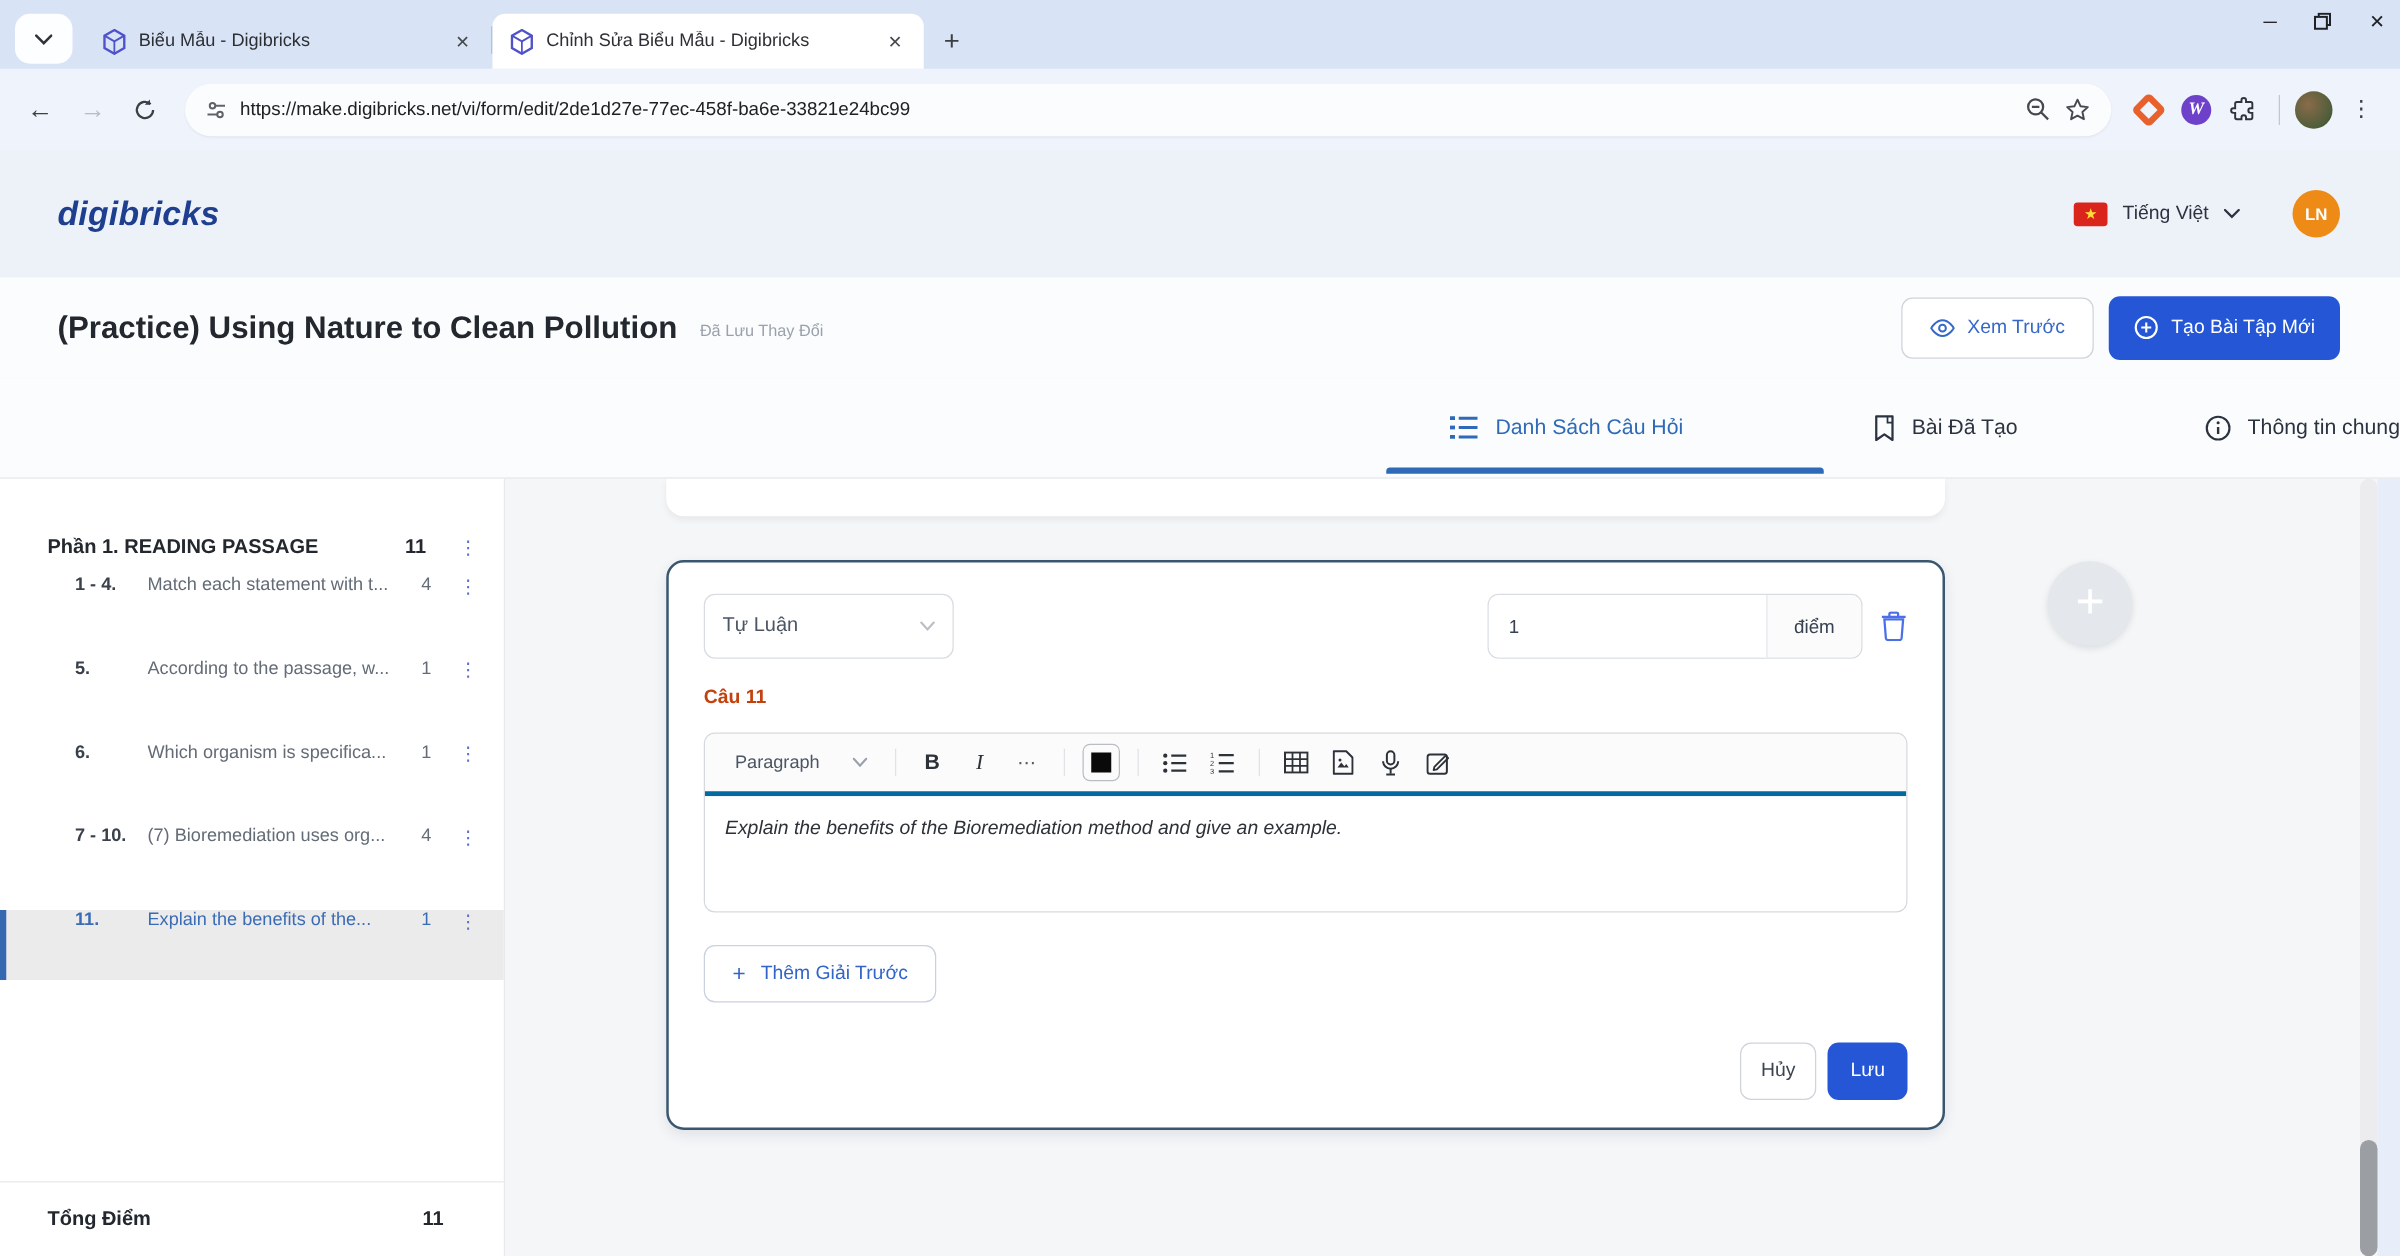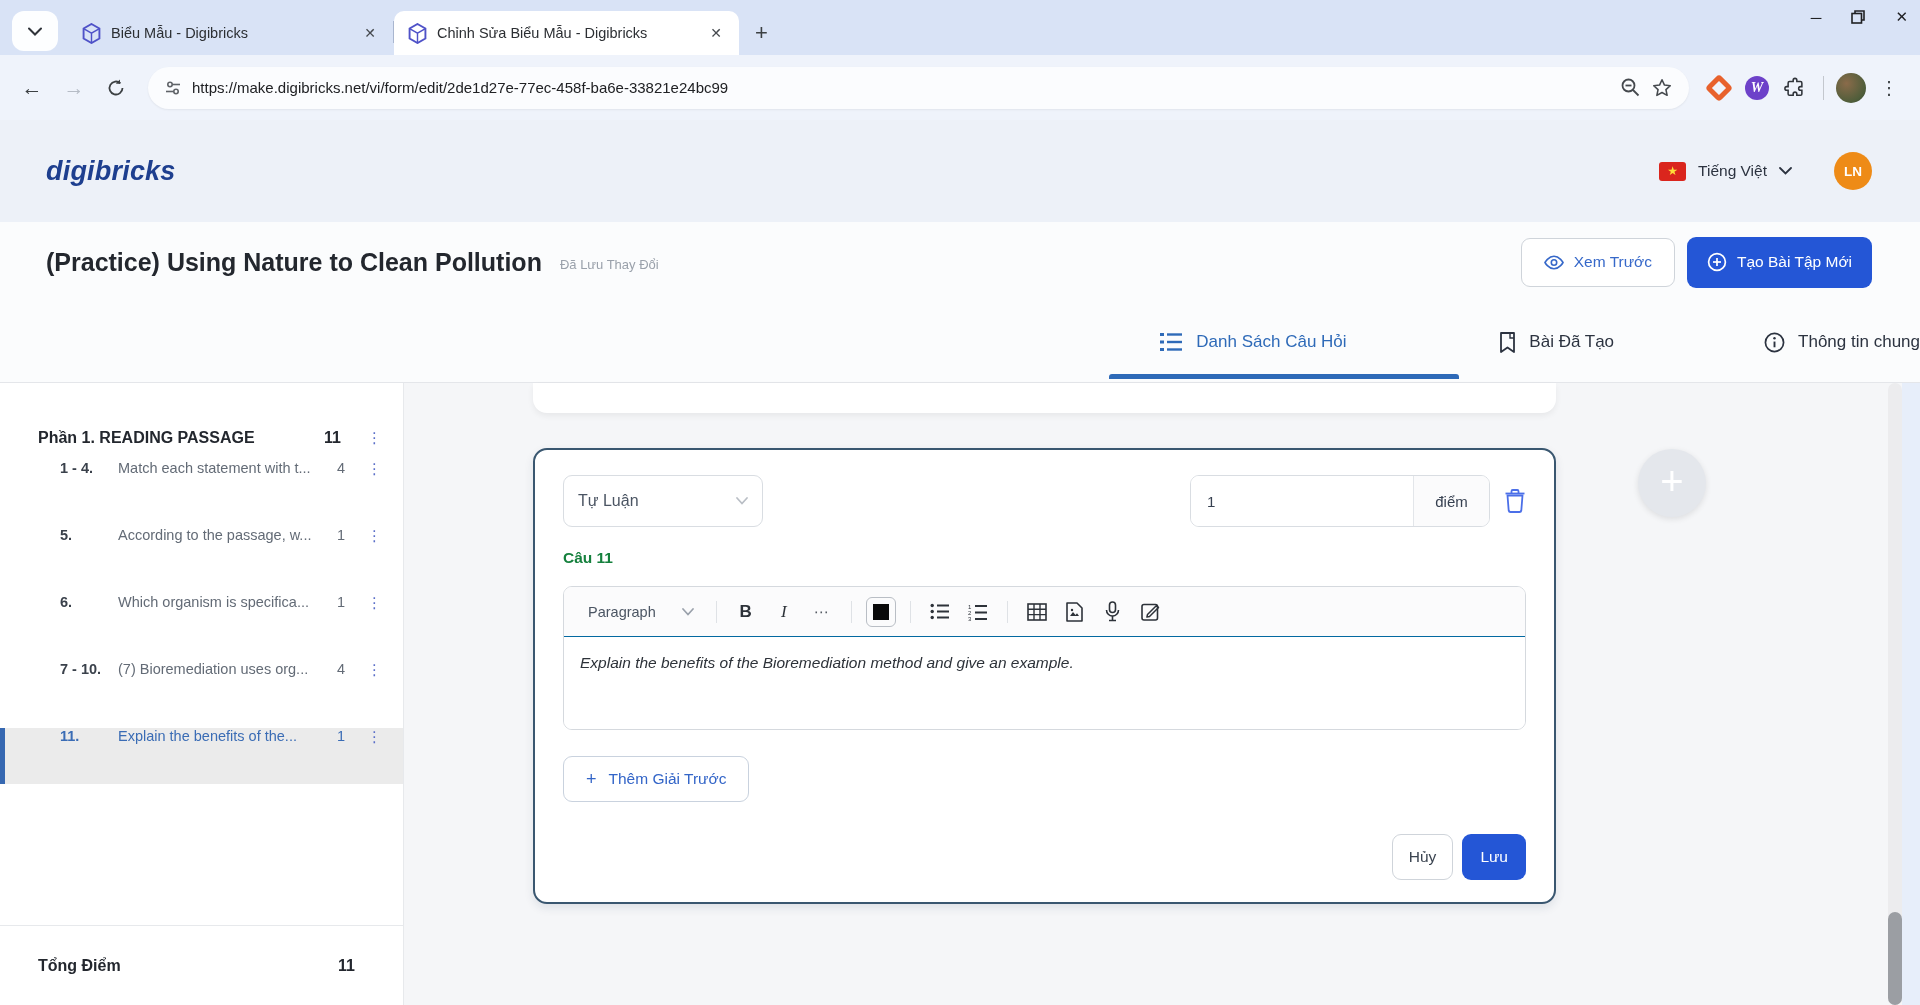--- a/index.html
+++ b/index.html
@@ -79,21 +79,21 @@
   .sb-header .sb-pts { font-size:16px; font-weight:bold; color:#23272e; margin-right:26px; }
   .sb-item { height:56px; margin-bottom:11px; display:flex; align-items:flex-start; padding:0 22px 0 60px;
     cursor:pointer; position:relative; }
   .sb-item .num { width:58px; font-size:14.5px; font-weight:bold; color:#3a414b; flex-shrink:0; }
   .sb-item .txt { flex:1; font-size:14.5px; color:#636b76; white-space:nowrap; overflow:hidden; }
   .sb-item .pts { width:30px; font-size:14.5px; color:#636b76; text-align:left; margin-left:8px; }
   .dots { color:#5a6ec8; font-size:15px; letter-spacing:0; cursor:pointer; width:14px; text-align:center; }
   .sb-item.selected { background:#ebebeb; }
   .sb-item.selected::before { content:""; position:absolute; left:0; top:0; bottom:0; width:5px; background:#3668b1; }
   .sb-item.selected .num, .sb-item.selected .txt, .sb-item.selected .pts { color:#3a6cb5; }
-  .sb-total { position:absolute; left:0; right:0; bottom:0; height:80px; border-top:1px solid #e7e9ec;
+  .sb-total { position:absolute; left:0; right:0; bottom:0; height:60px; border-top:1px solid #e7e9ec;
     display:flex; align-items:center; padding:0 48px 0 38px; }
   .sb-total .lbl { flex:1; font-size:16px; font-weight:bold; color:#23272e; }
   .sb-total .val { font-size:16px; font-weight:bold; color:#23272e; }
 
   .content { flex:1; position:relative; background:#f5f6f8; }
   .partial-card { position:absolute; left:129px; top:0; width:1023px; height:30px; background:#fff;
     border-radius:0 0 14px 14px; box-shadow:0 3px 6px rgba(0,0,0,.06); }
   .main-card { position:absolute; left:129px; top:65px; width:1023px; height:456px; background:#fff;
     border:2px solid #3a5770; border-radius:14px; box-shadow:0 4px 10px rgba(30,50,80,.10); padding:25px 28px; }
 
@@ -102,24 +102,24 @@
     align-items:center; padding:0 14px; cursor:pointer; background:#fff; }
   .type-select .ts-label { flex:1; font-size:16px; color:#4b5563; }
   .row1-spacer { flex:1; }
   .points-group { display:flex; height:52px; border:1px solid #d9dde2; border-radius:9px; overflow:hidden; }
   .points-input { width:222px; border:none; outline:none; font-size:15px; color:#374151; padding:0 16px;
     font-family:inherit; }
   .points-unit { width:76px; display:flex; align-items:center; justify-content:center; font-size:15px;
     color:#374151; border-left:1px solid #e3e6ea; background:#fbfbfc; }
   .trash-btn { margin-left:14px; cursor:pointer; display:flex; align-items:center; }
 
-  .q-label { font-size:15.5px; font-weight:bold; color:#15803d; margin-top:22px; }
+  .q-label { font-size:15.5px; font-weight:bold; color:#c2410c; margin-top:22px; }
 
   .rte { margin-top:19px; border:1px solid #d5d9de; border-radius:9px; overflow:hidden; }
-  .rte-toolbar { height:50px; background:#fbfbfc; border-bottom:1px solid #0369a1; display:flex;
+  .rte-toolbar { height:50px; background:#fbfbfc; border-bottom:4px solid #0369a1; display:flex;
     align-items:center; padding:0 14px; gap:4px; }
   .rte-select { display:flex; align-items:center; gap:26px; padding:0 10px; height:36px; cursor:pointer; }
   .rte-select .ps-label { font-size:14.5px; color:#4b5563; }
   .rte-sep { width:1px; height:22px; background:#dfe2e6; margin:0 8px; }
   .rte-btn { width:34px; height:34px; border:none; background:transparent; border-radius:6px; display:flex;
     align-items:center; justify-content:center; cursor:pointer; color:#2d3239; }
   .rte-btn.bold { font-size:17px; font-weight:bold; }
   .rte-btn.italic { font-size:17px; font-style:italic; font-family:"Liberation Serif","DejaVu Serif",serif; }
   .rte-btn.more { font-size:15px; color:#555b63; letter-spacing:1px; }
   .swatch-wrap { width:30px; height:30px; border:1px solid #b9bec5; border-radius:6px; display:flex;

